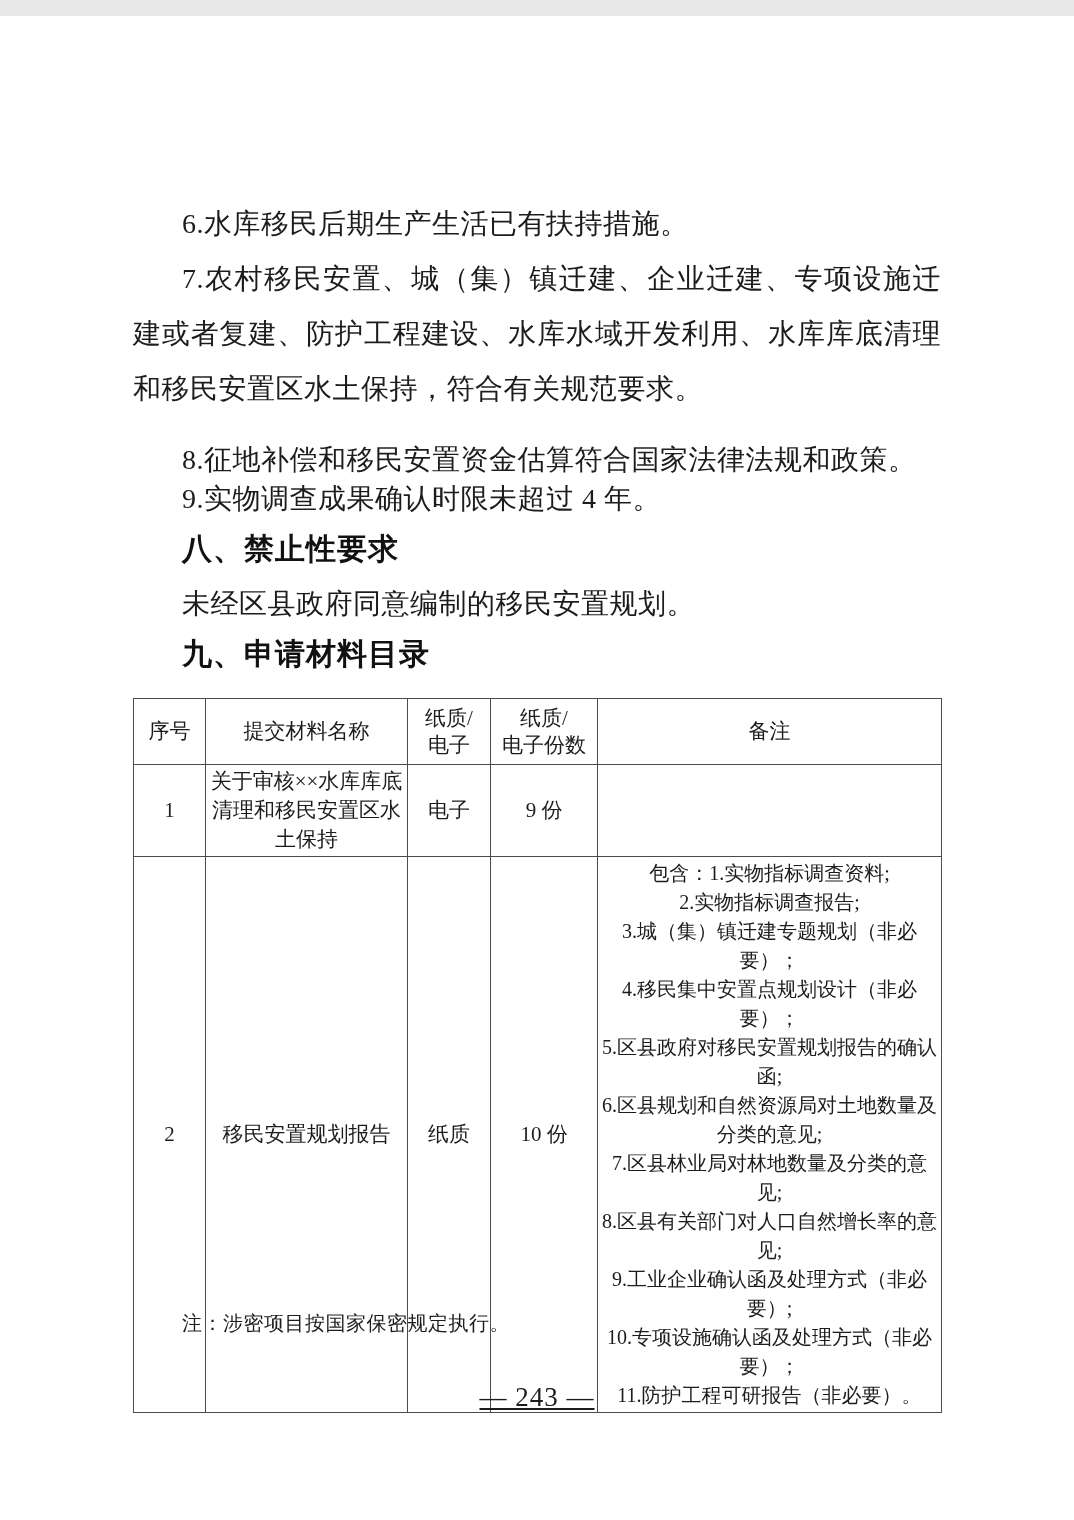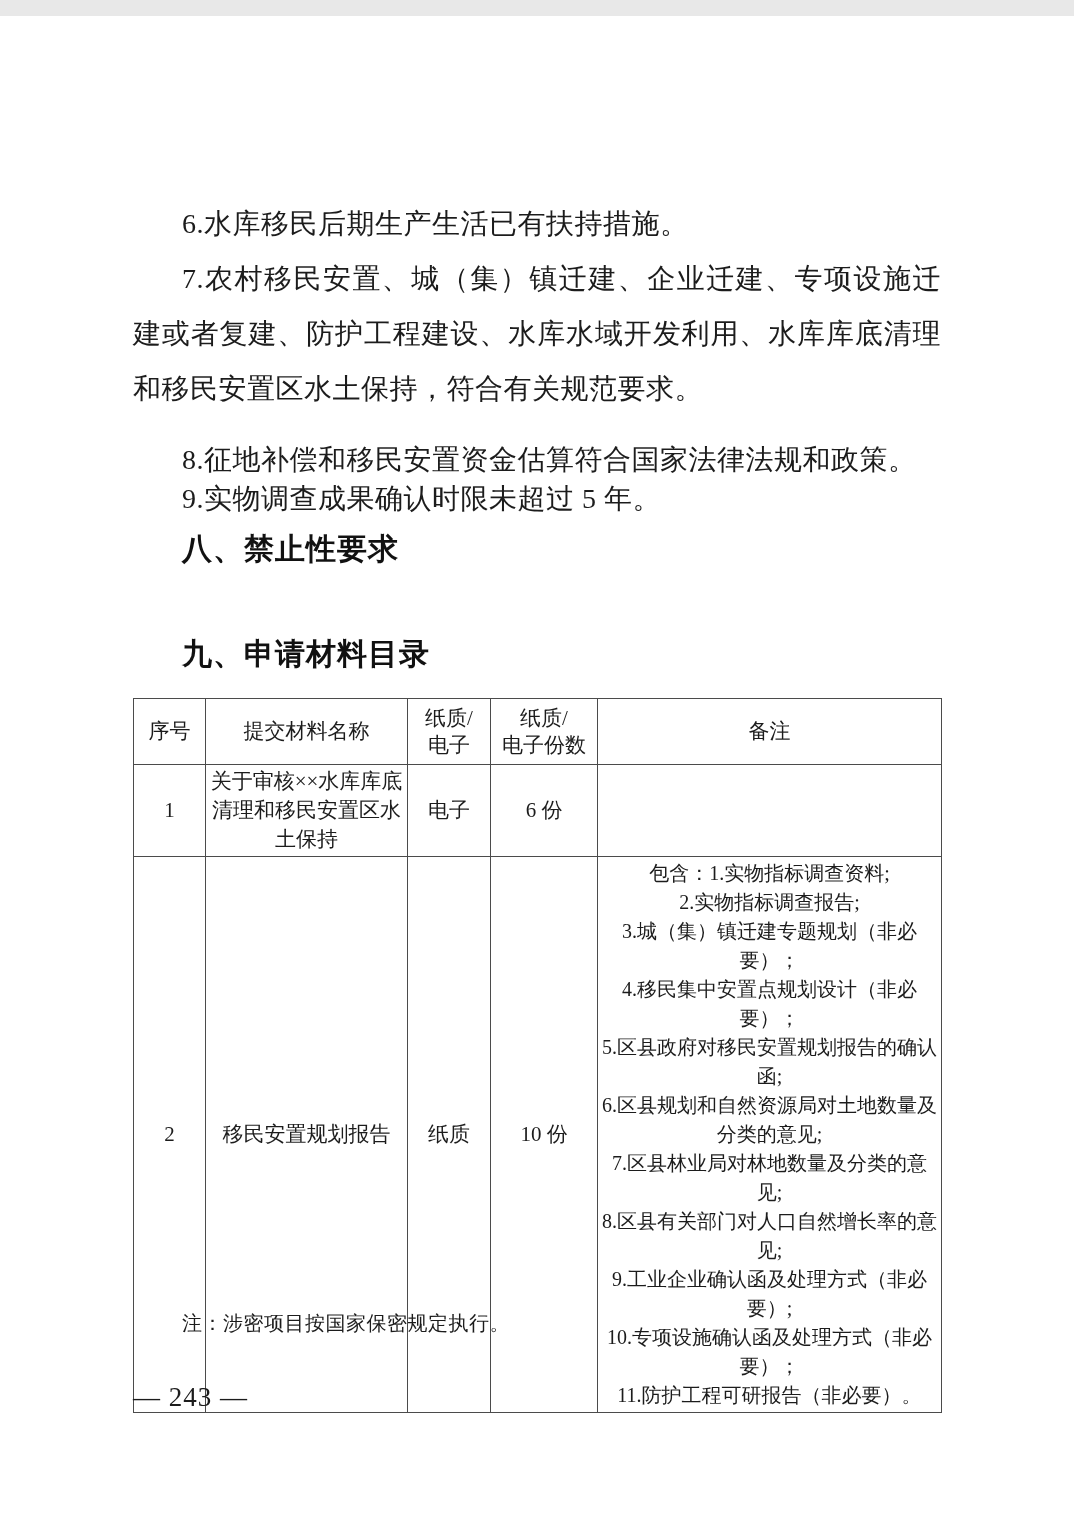--- a/index.html
+++ b/index.html
@@ -88,37 +88,39 @@
     line-height: 55px;
     letter-spacing: 0.5px;
     text-indent: 49px;
   }
   #pagenum {
     position: absolute;
     left: 133px;
     top: 1368px;
     width: 808px;
     margin: 0;
-    text-align: left;
+    text-align: center;
     font-size: 27px;
     line-height: 27px;
     letter-spacing: 1px;
+    text-decoration: underline;
   }
 </style>
 </head>
 <body>
 
 <div class="page">
 
   <p class="para" id="p6">6.水库移民后期生产生活已有扶持措施。</p>
   <p class="para" id="p7">7.农村移民安置、城（集）镇迁建、企业迁建、专项设施迁建或者复建、防护工程建设、水库水域开发利用、水库库底清理和移民安置区水土保持，符合有关规范要求。</p>
   <p class="para" id="p8">8.征地补偿和移民安置资金估算符合国家法律法规和政策。</p>
-  <p class="para" id="p9">9.实物调查成果确认时限未超过 5 年。</p>
+  <p class="para" id="p9">9.实物调查成果确认时限未超过 4 年。</p>
 
   <h2 class="heading" id="h8">八、禁止性要求</h2>
+  <p class="para" id="pban">未经区县政府同意编制的移民安置规划。</p>
 
   <h2 class="heading" id="h9">九、申请材料目录</h2>
 
   <table class="materials">
     <colgroup>
       <col style="width:72px">
       <col style="width:202px">
       <col style="width:83px">
       <col style="width:107px">
       <col style="width:344px">
@@ -132,21 +134,21 @@
         <th class="pre">纸质/
 电子份数</th>
         <th>备注</th>
       </tr>
     </thead>
     <tbody>
       <tr class="r1">
         <td>1</td>
         <td>关于审核××水库库底清理和移民安置区水土保持</td>
         <td>电子</td>
-        <td>6 份</td>
+        <td>9 份</td>
         <td></td>
       </tr>
       <tr class="r2">
         <td>2</td>
         <td>移民安置规划报告</td>
         <td>纸质</td>
         <td>10 份</td>
         <td class="remark">包含：1.实物指标调查资料;
 2.实物指标调查报告;
 3.城（集）镇迁建专题规划（非必要）；

